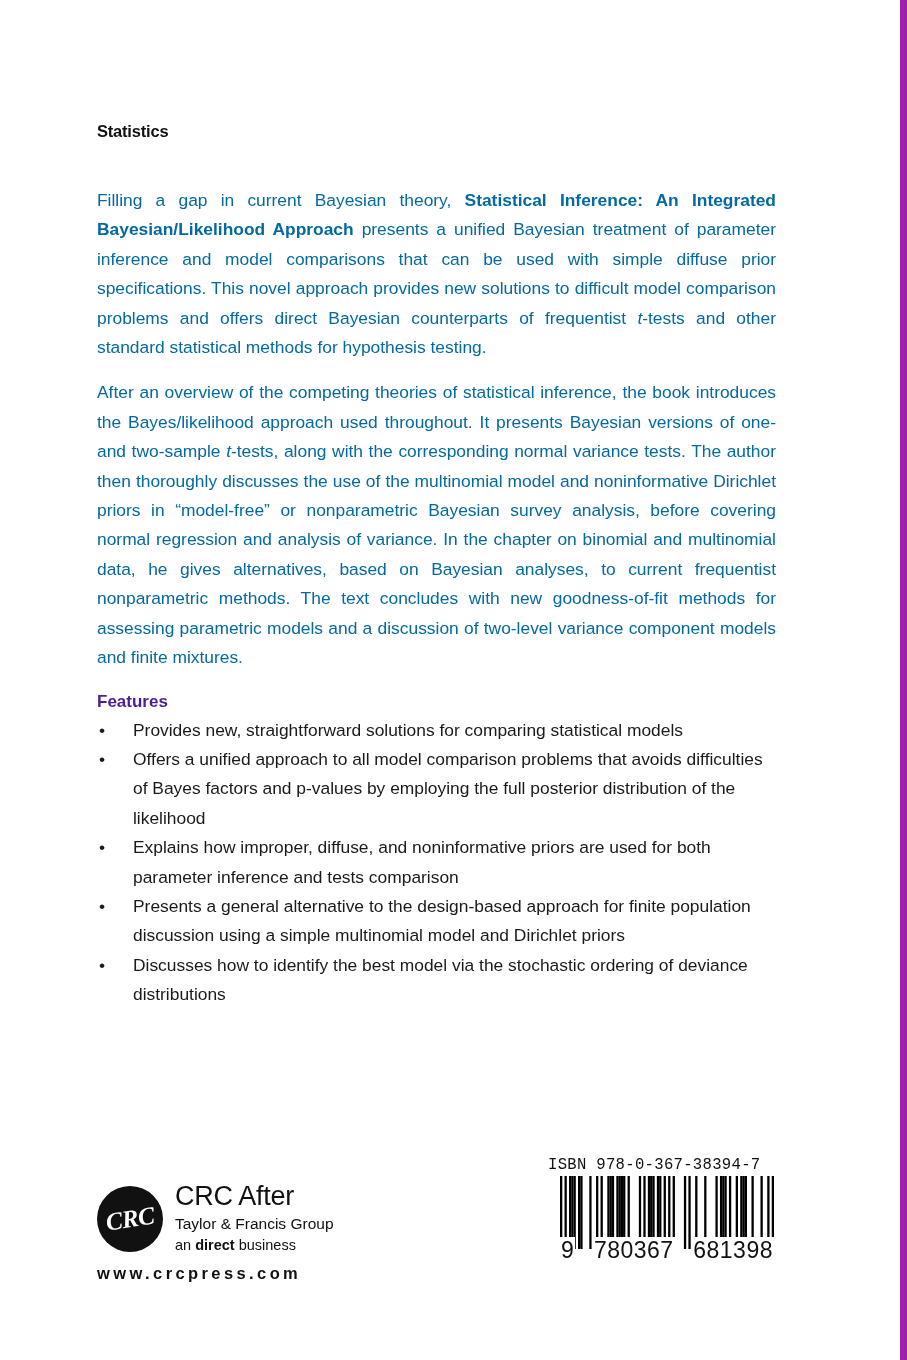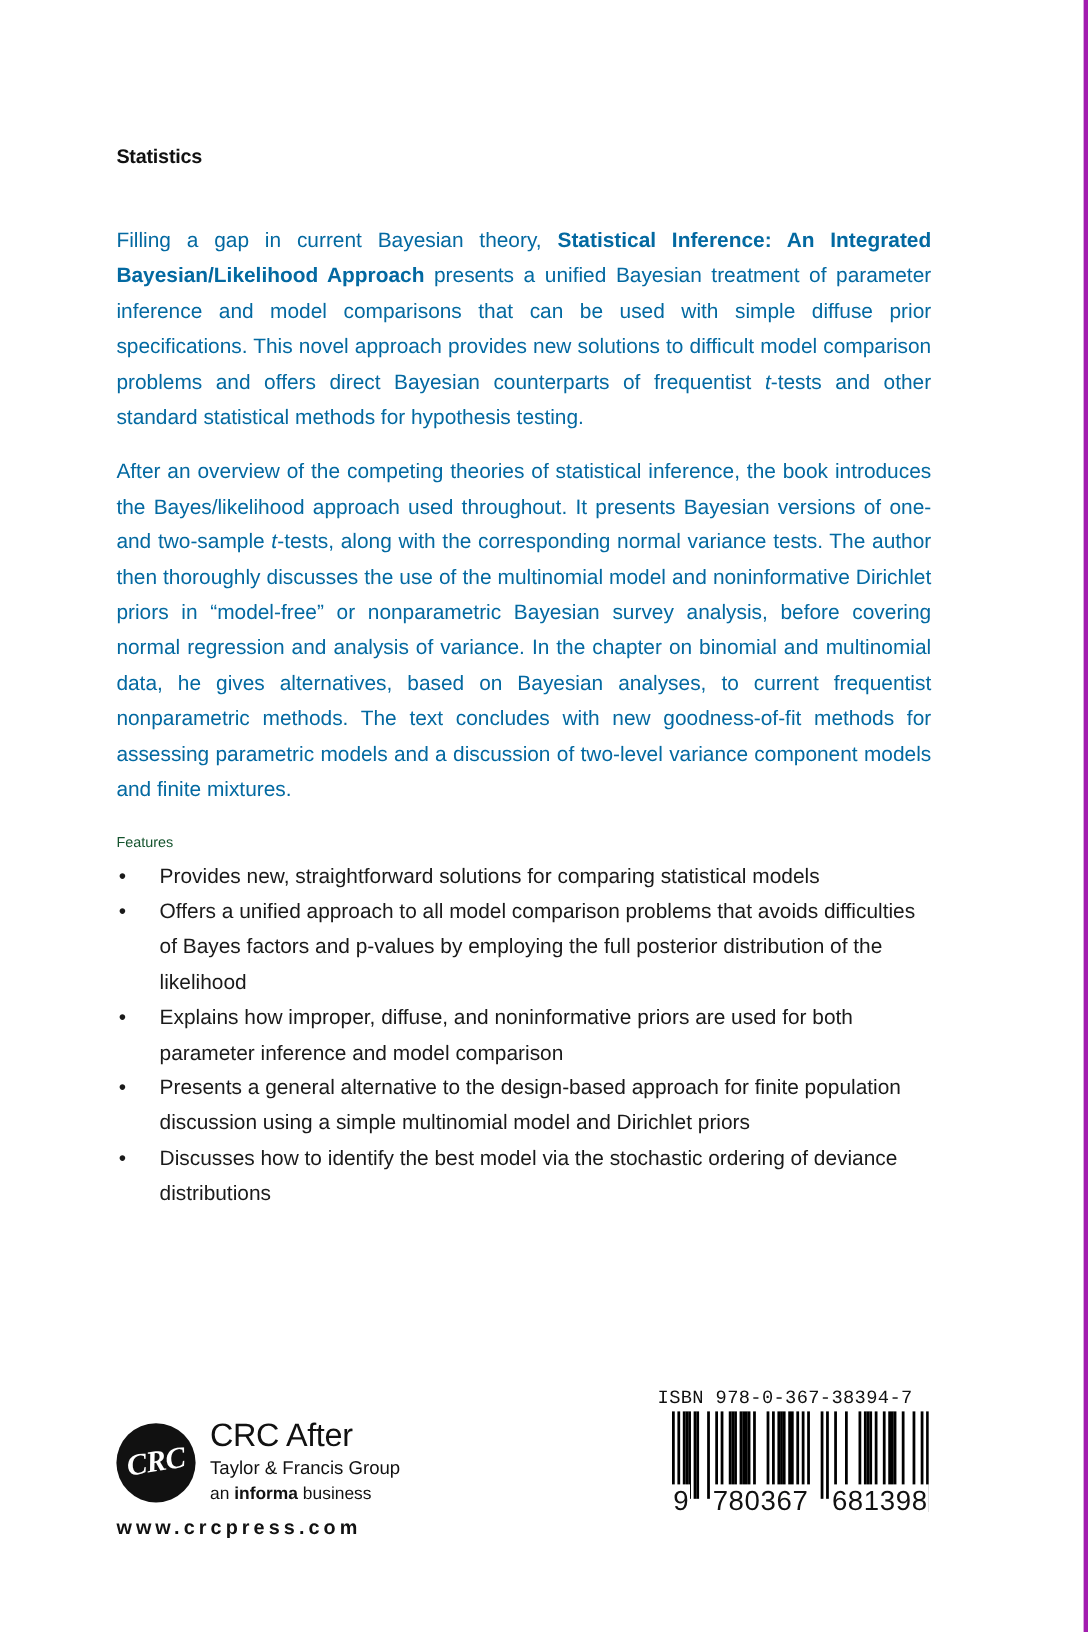--- a/index.html
+++ b/index.html
@@ -12,21 +12,21 @@
     height: 1360px;
     font-family: "Liberation Sans", sans-serif;
     color: #151515;
     position: relative;
     overflow: hidden;
   }
   .page {
     position: absolute;
     inset: 0;
     background: #ffffff;
-    border-right: 4px solid #a21caf;
+    border-right: 7px solid #a21caf;
   }
   .content {
     position: absolute;
     left: 97px;
     top: 0;
     width: 679px;
   }
 
   
   .category {
@@ -55,24 +55,24 @@
     color: #0369a1;
     -webkit-hyphens: none;
     hyphens: none;
   }
   p.para b { font-weight: bold; }
   p.para i { font-style: italic; }
 
   
   .features-head {
     margin: 4px 0 1px 0;
-    font-size: 12px;
+    font-size: 17px;
     line-height: 26px;
-    font-weight: normal;
-    color: #14532d;
+    font-weight: bold;
+    color: #4c1d95;
   }
   ul.features {
     margin: 0 0 14px 0;
     padding: 0;
     list-style: none;
   }
   ul.features li {
     position: relative;
     padding-left: 36px;
     font-size: 17.4px;
@@ -214,40 +214,40 @@
 
       <p class="para" id="para1"><span>Filling a gap in current Bayesian theory, </span><b>Statistical Inference: An Integrated Bayesian/Likelihood Approach</b><span> presents a unified Bayesian treatment of parameter inference and model comparisons that can be used with simple diffuse prior specifications. This novel approach provides new solutions to difficult model comparison problems and offers direct Bayesian counterparts of frequentist </span><i>t</i><span>-tests and other standard statistical methods for hypothesis testing.</span></p>
 
       <p class="para" id="para2"><span>After an overview of the competing theories of statistical inference, the book introduces the Bayes/likelihood approach used throughout. It presents Bayesian versions of one- and two-sample </span><i>t</i><span>-tests, along with the corresponding normal variance tests. The author then thoroughly discusses the use of the multinomial model and noninformative Dirichlet priors in “model-free” or nonparametric Bayesian survey analysis, before covering normal regression and analysis of variance. In the chapter on binomial and multinomial data, he gives alternatives, based on Bayesian analyses, to current frequentist nonparametric methods. The text concludes with new goodness-of-fit methods for assessing parametric models and a discussion of two-level variance component models and finite mixtures.</span></p>
 
       <div class="features-head">Features</div>
 
       <ul class="features" id="features-list">
           <li><span class="bullet">•</span><span>Provides new, straightforward solutions for comparing statistical models</span></li>
           <li><span class="bullet">•</span><span>Offers a unified approach to all model comparison problems that avoids difficulties of Bayes factors and p-values by employing the full posterior distribution of the likelihood</span></li>
-          <li><span class="bullet">•</span><span>Explains how improper, diffuse, and noninformative priors are used for both parameter inference and model comparison</span></li>
+          <li><span class="bullet">•</span><span>Explains how improper, diffuse, and noninformative priors are used for both parameter inference and tests comparison</span></li>
           <li><span class="bullet">•</span><span>Presents a general alternative to the design-based approach for finite population discussion using a simple multinomial model and Dirichlet priors</span></li>
           <li><span class="bullet">•</span><span>Discusses how to identify the best model via the stochastic ordering of deviance distributions</span></li>
         </ul>
 
 
     </div>
   </div>
 
   <div class="footer">
 
     <div class="crc-block">
       <div class="crc-row">
         <div class="crc-mark">
           <span class="crc-letters">CRC</span>
         </div>
         <div class="crc-text">
           <div class="crc-title">CRC After</div>
           <div class="crc-sub1">Taylor &amp; Francis Group</div>
-          <div class="crc-sub2"><span>an </span><b>informa</b><span> business</span></div>
+          <div class="crc-sub2"><span>an </span><b>direct</b><span> business</span></div>
         </div>
       </div>
       <div class="crc-url">www.crcpress.com</div>
     </div>
 
     <div class="barcode-block">
       <div class="isbn-line">ISBN 978-0-367-38394-7</div>
       <div class="barcode">
         <svg width="214" height="84" viewBox="0 0 214 84" id="barcode-svg">
             <rect x="0.000" y="0" width="2.298" height="84" fill="#000000"></rect>

